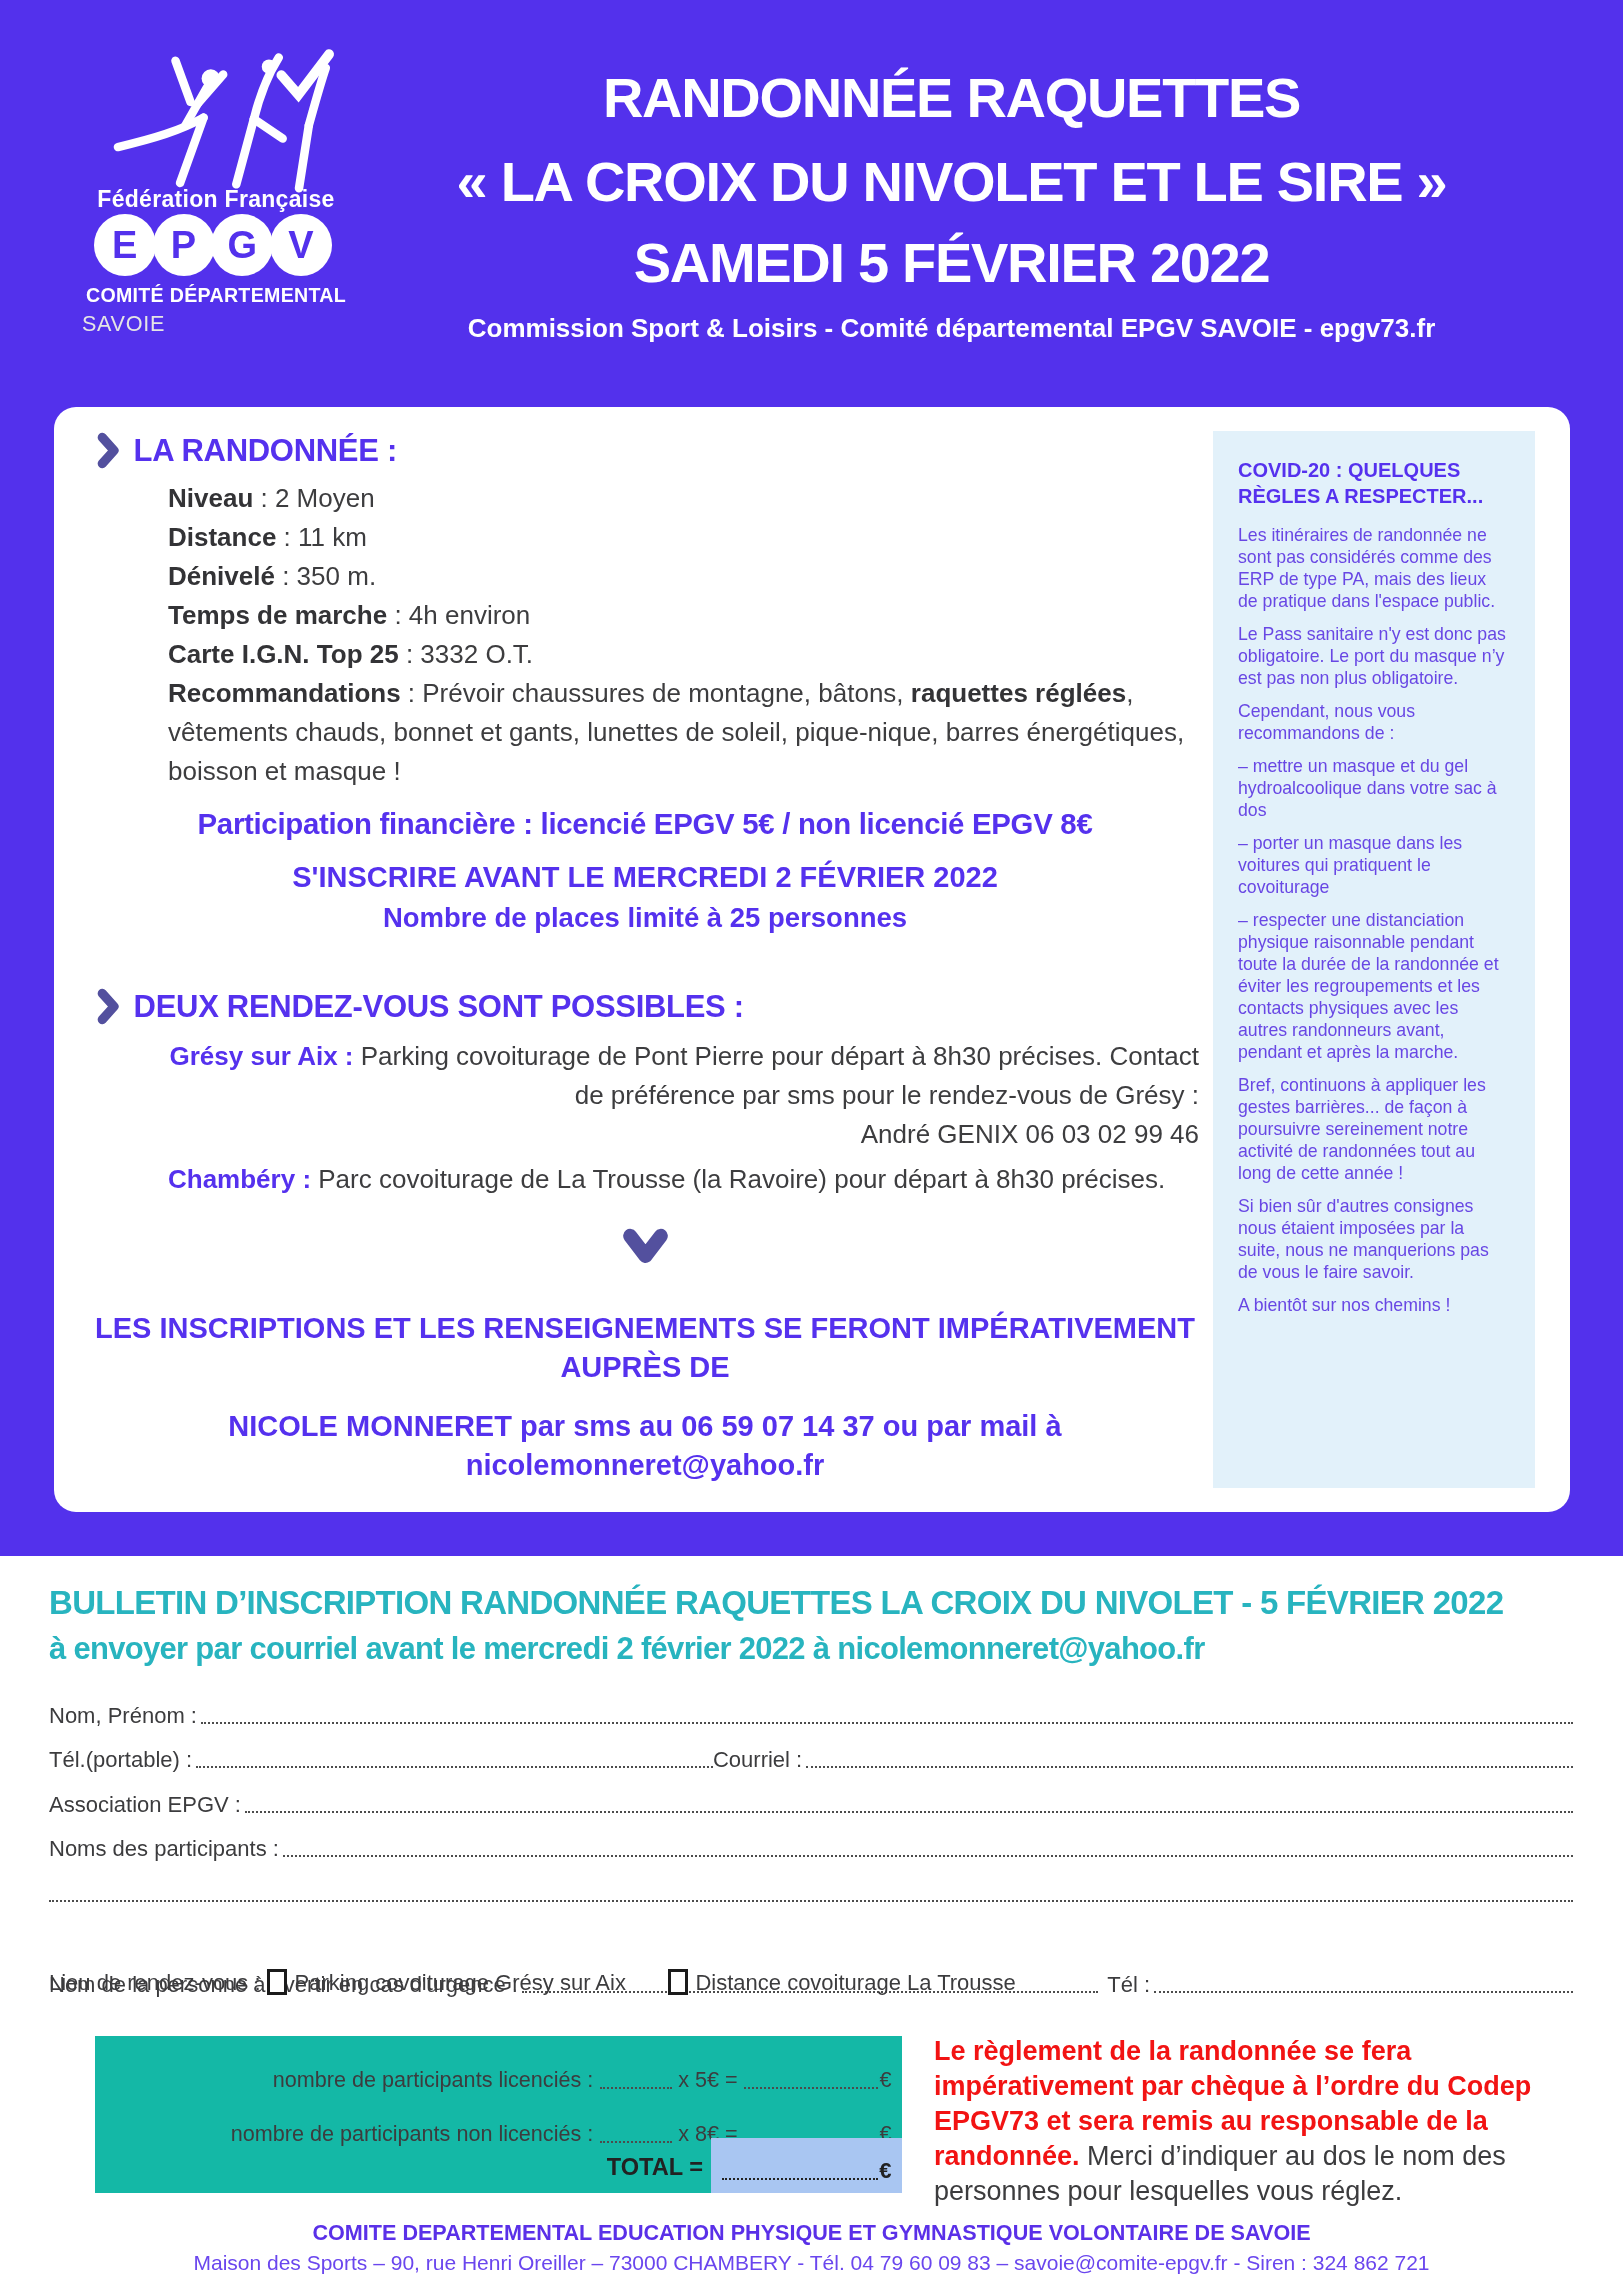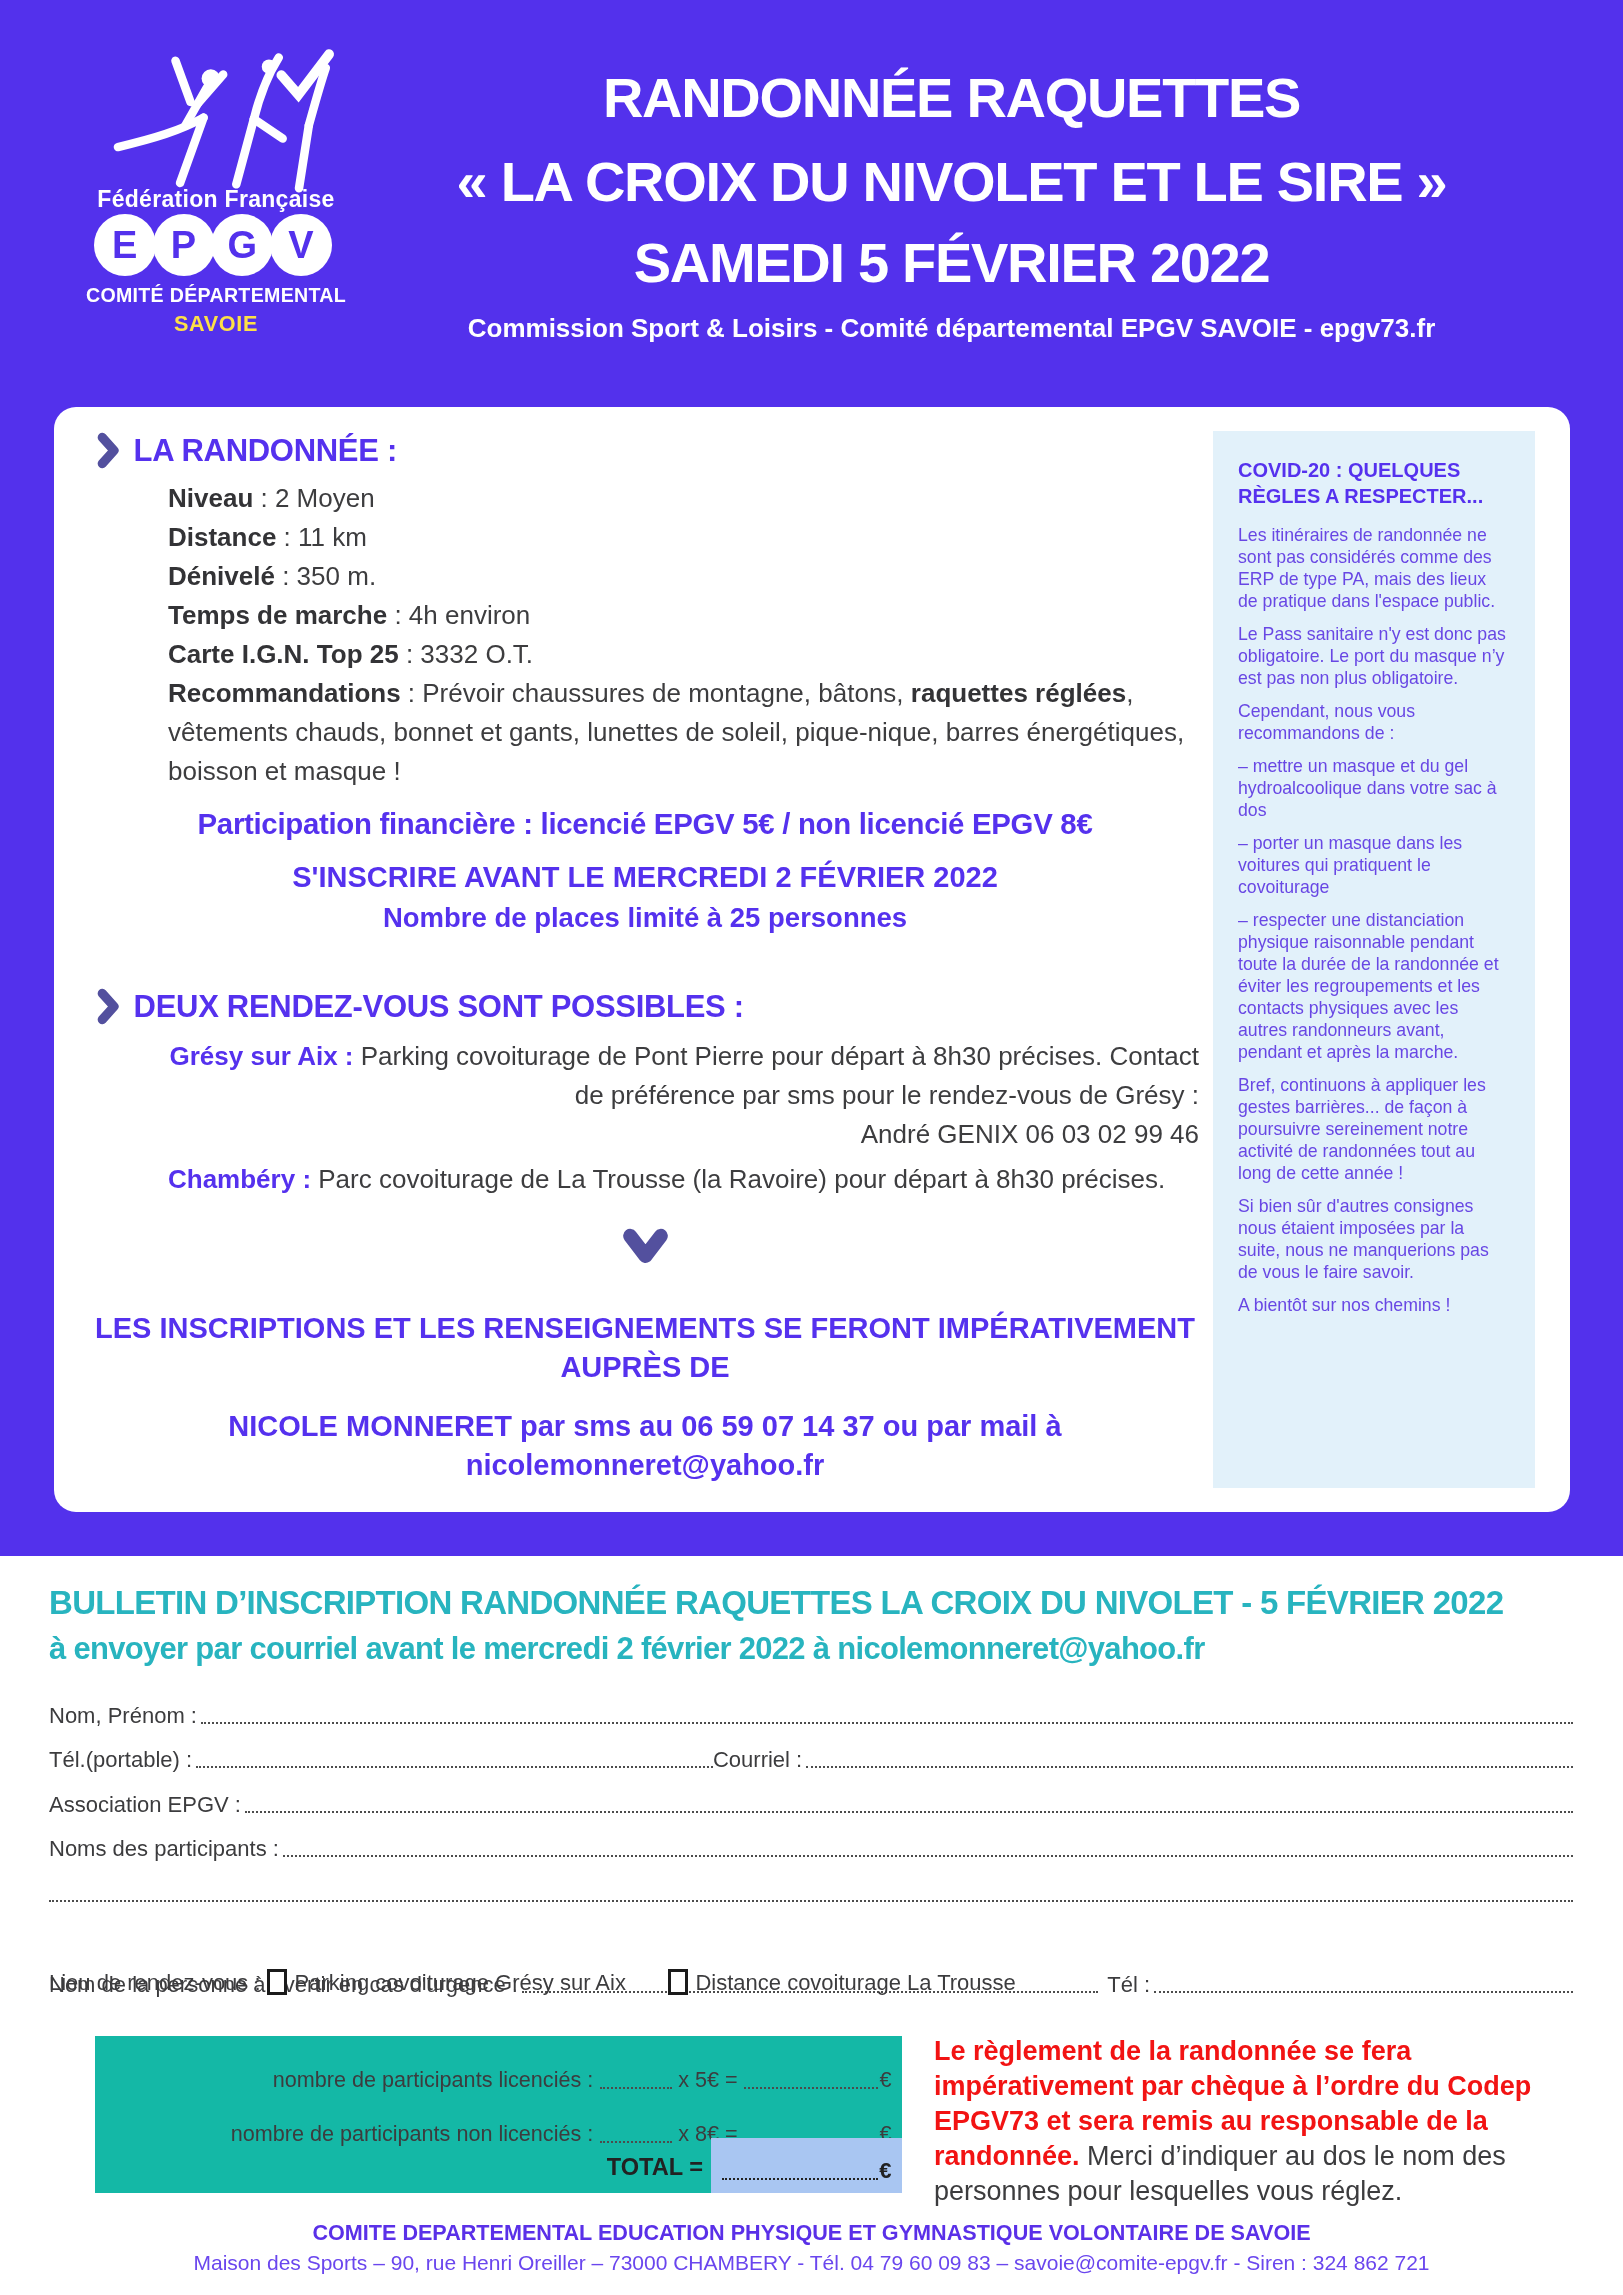--- a/index.html
+++ b/index.html
@@ -13,22 +13,22 @@
   .logo { position:absolute; left:82px; top:39px; width:268px; height:308px; }
   .logo-fig { position:absolute; left:0; top:0; width:268px; height:154px; }
   .logo-fed { position:absolute; left:0; top:147px; width:268px; text-align:center;
     color:#fff; font-size:23px; font-weight:600; letter-spacing:0.3px; }
   .logo-circles { position:absolute; left:11.8px; top:175px; display:flex; }
   .logo-circle { width:62px; height:62px; border-radius:50%; background:#fff; margin-right:-3.3px;
     display:flex; align-items:center; justify-content:center;
     color:#5331ec; font-size:38px; font-weight:bold; }
   .logo-comite { position:absolute; left:-13px; top:245px; width:294px; text-align:center;
     color:#fff; font-size:19.6px; font-weight:bold; letter-spacing:0.3px; }
-  .logo-savoie { position:absolute; left:0; top:272px; width:268px; text-align:center;
-    color:#fde047; font-size:21.6px; font-weight:bold; letter-spacing:0.7px; }
+  .logo-savoie { position:absolute; left:0; top:272px; width:268px; text-align:left;
+    color:#e5e5e5; font-size:21.6px; font-weight:normal; letter-spacing:0.7px; }
   .titles { position:absolute; left:366px; top:0; width:1171px; text-align:center; color:#fff; }
   .title-line { position:absolute; left:0; width:1171px; font-weight:bold; font-size:56px;
     letter-spacing:-1.3px; white-space:nowrap; }
   .t1 { top:65px; } .t2 { top:149px; } .t3 { top:230px; }
   .subtitle { position:absolute; left:0; top:313px; width:1171px; font-size:26px; font-weight:bold; }
 
   
   .card { position:absolute; left:54px; top:407px; width:1516px; height:1105px;
     background:#fff; border-radius:22px; }
   .chev-head { position:absolute; display:flex; align-items:center; gap:13px; }

